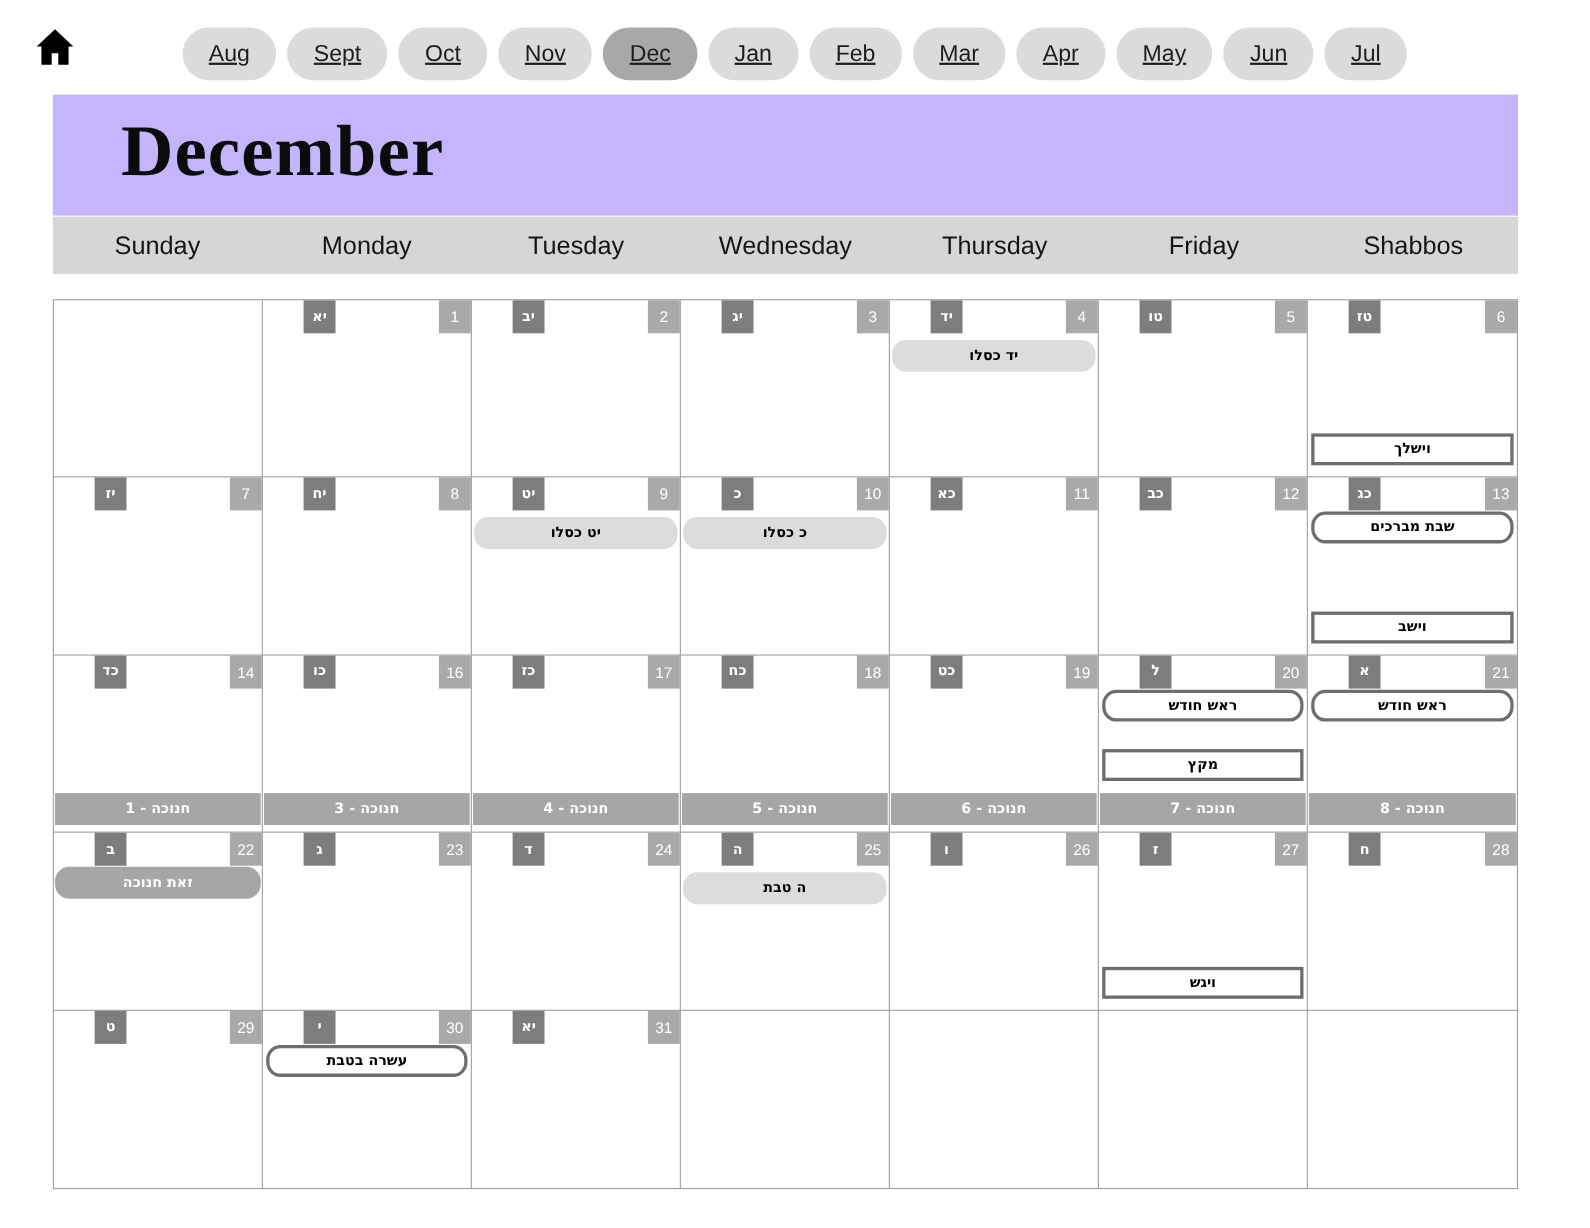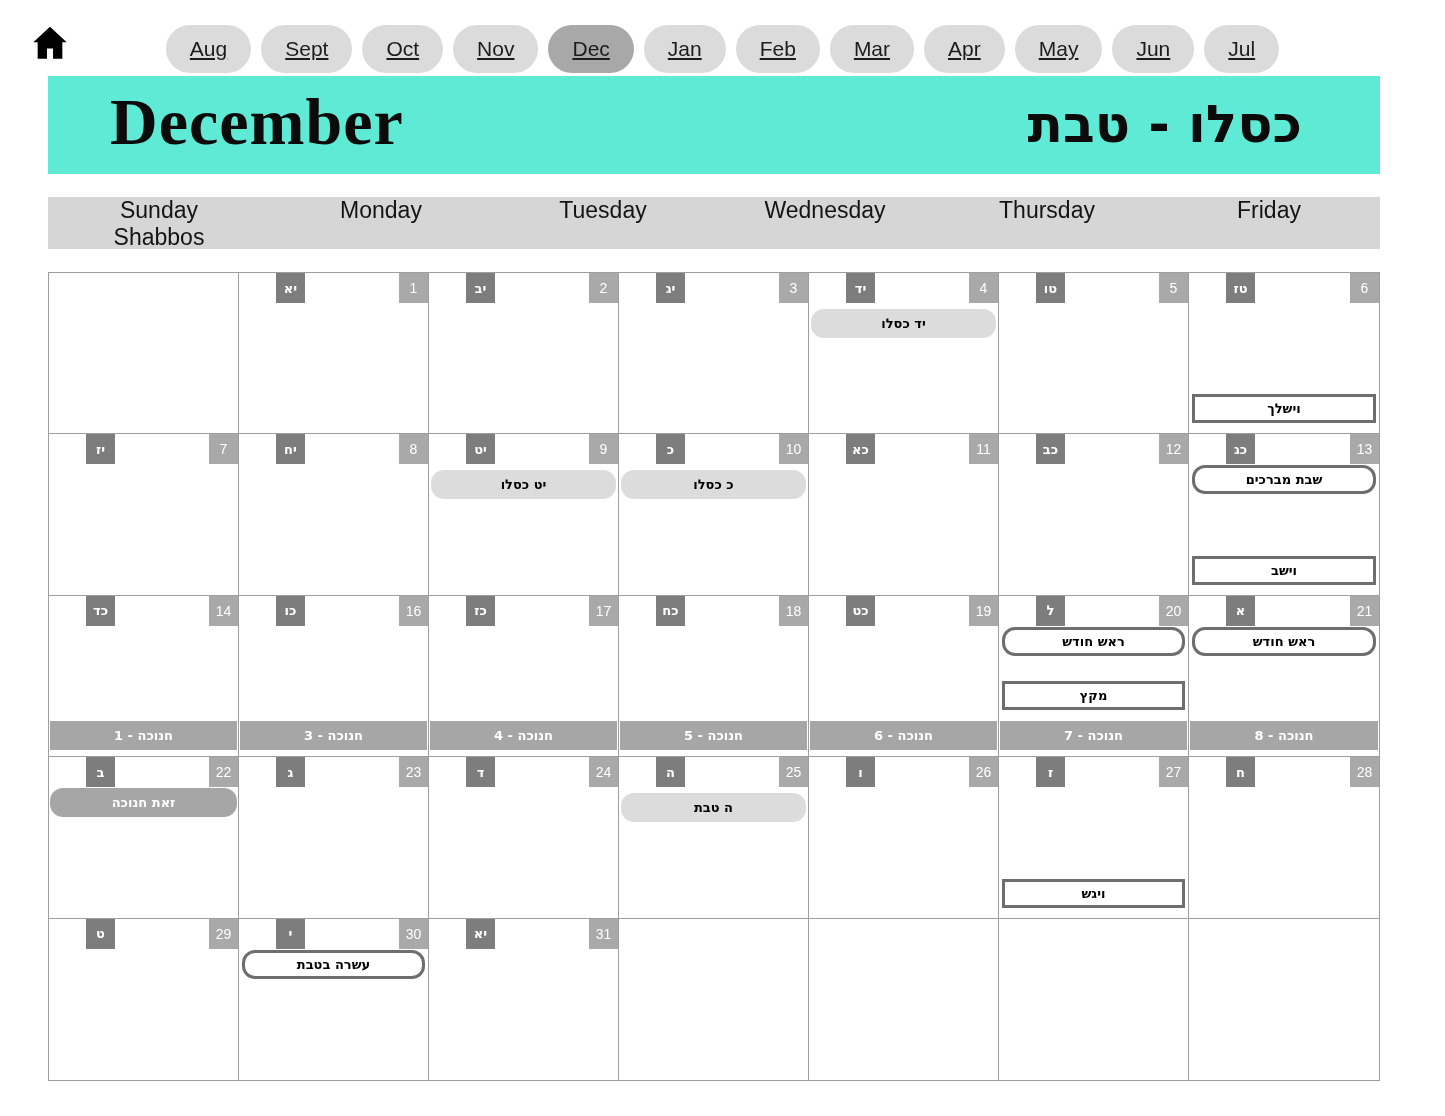--- a/index.html
+++ b/index.html
@@ -11,35 +11,35 @@
   .topbar{position:absolute;top:0;left:0;width:1445px;height:108px;}
   .home{position:absolute;left:30px;top:23px;width:40px;height:40px;cursor:pointer;}
   .months{position:absolute;left:0;right:0;top:25px;display:flex;justify-content:center;gap:10px;}
   .pill{
     height:48px;border-radius:24px;background:#dbdbdb;display:flex;align-items:center;
     padding:0 24px;font-size:21px;color:#1c1c1c;text-decoration:underline;cursor:pointer;
     white-space:nowrap;
   }
   .pill.active{background:#a8a8a8;}
   
-  .title-band{position:absolute;left:48px;top:76px;width:1332px;height:98px;background:#5eead4;}
+  .title-band{position:absolute;left:48px;top:86px;width:1332px;height:110px;background:#c4b5fd;}
   .title-en{
     position:absolute;left:62px;top:50%;transform:translateY(-54%);
     font-family:"Liberation Serif",serif;font-size:66px;font-weight:600;color:#0b0b0b;
     letter-spacing:1px;
   }
   .title-he{
     position:absolute;right:78px;top:50%;transform:translateY(-52%);
     font-family:"DejaVu Sans",sans-serif;font-size:52px;font-weight:bold;color:#0b0b0b;
     direction:rtl;
   }
   
   .weekday-band{
     position:absolute;left:48px;top:197px;width:1332px;height:52px;background:#d6d6d6;
-    display:grid;grid-template-columns:repeat(6,1fr);align-items:center;
+    display:grid;grid-template-columns:repeat(7,1fr);align-items:center;
   }
   .weekday{text-align:center;font-size:23px;color:#141414;}
   
   .grid{
     position:absolute;left:48px;top:272px;width:1332px;height:809px;background:#fff;
     display:grid;grid-template-columns:repeat(7,1fr);grid-template-rows:repeat(5,1fr);
     border:1px solid #9e9e9e;box-sizing:border-box;
   }
   .cell{position:relative;border-right:1px solid #9e9e9e;border-bottom:1px solid #9e9e9e;box-sizing:border-box;}
   .cell:nth-child(7n){border-right:none;}
@@ -88,21 +88,20 @@
     <a class="pill">Mar</a>
     <a class="pill">Apr</a>
     <a class="pill">May</a>
     <a class="pill">Jun</a>
     <a class="pill">Jul</a>
   </div>
 </div>
 
 <div class="title-band">
   <div class="title-en">December</div>
-  <div class="title-he">כסלו - טבת</div>
 </div>
 
 <div class="weekday-band">
   <div class="weekday">Sunday</div>
   <div class="weekday">Monday</div>
   <div class="weekday">Tuesday</div>
   <div class="weekday">Wednesday</div>
   <div class="weekday">Thursday</div>
   <div class="weekday">Friday</div>
   <div class="weekday">Shabbos</div>

